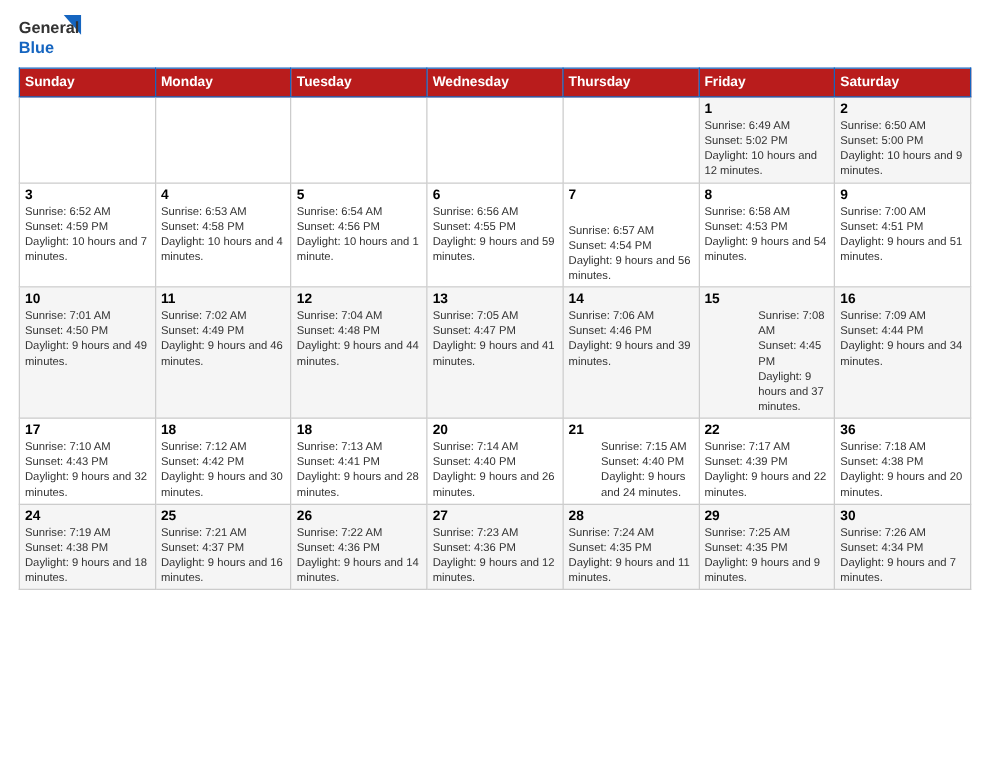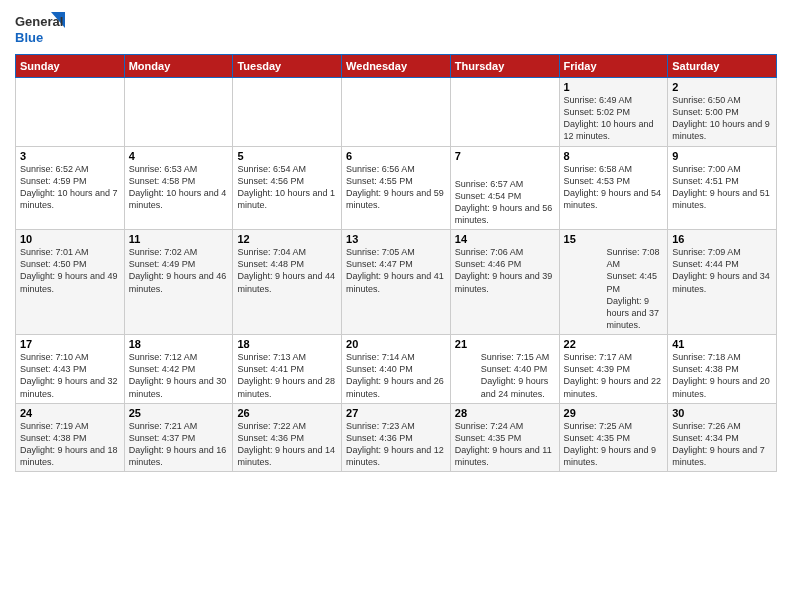--- a/index.html
+++ b/index.html
@@ -254,21 +254,21 @@
 Sunset: 4:40 PM
 Daylight: 9 hours and 24 minutes.</div>
           </td>
           <td>
             <span class="day-number">22</span>
             <div class="day-info" style="white-space: pre-line;">Sunrise: 7:17 AM
 Sunset: 4:39 PM
 Daylight: 9 hours and 22 minutes.</div>
           </td>
           <td>
-            <span class="day-number">41</span>
+            <span class="day-number">36</span>
             <div class="day-info" style="white-space: pre-line;">Sunrise: 7:18 AM
 Sunset: 4:38 PM
 Daylight: 9 hours and 20 minutes.</div>
           </td>
         </tr>
         <tr>
           <td>
             <span class="day-number">24</span>
             <div class="day-info" style="white-space: pre-line;">Sunrise: 7:19 AM
 Sunset: 4:38 PM

